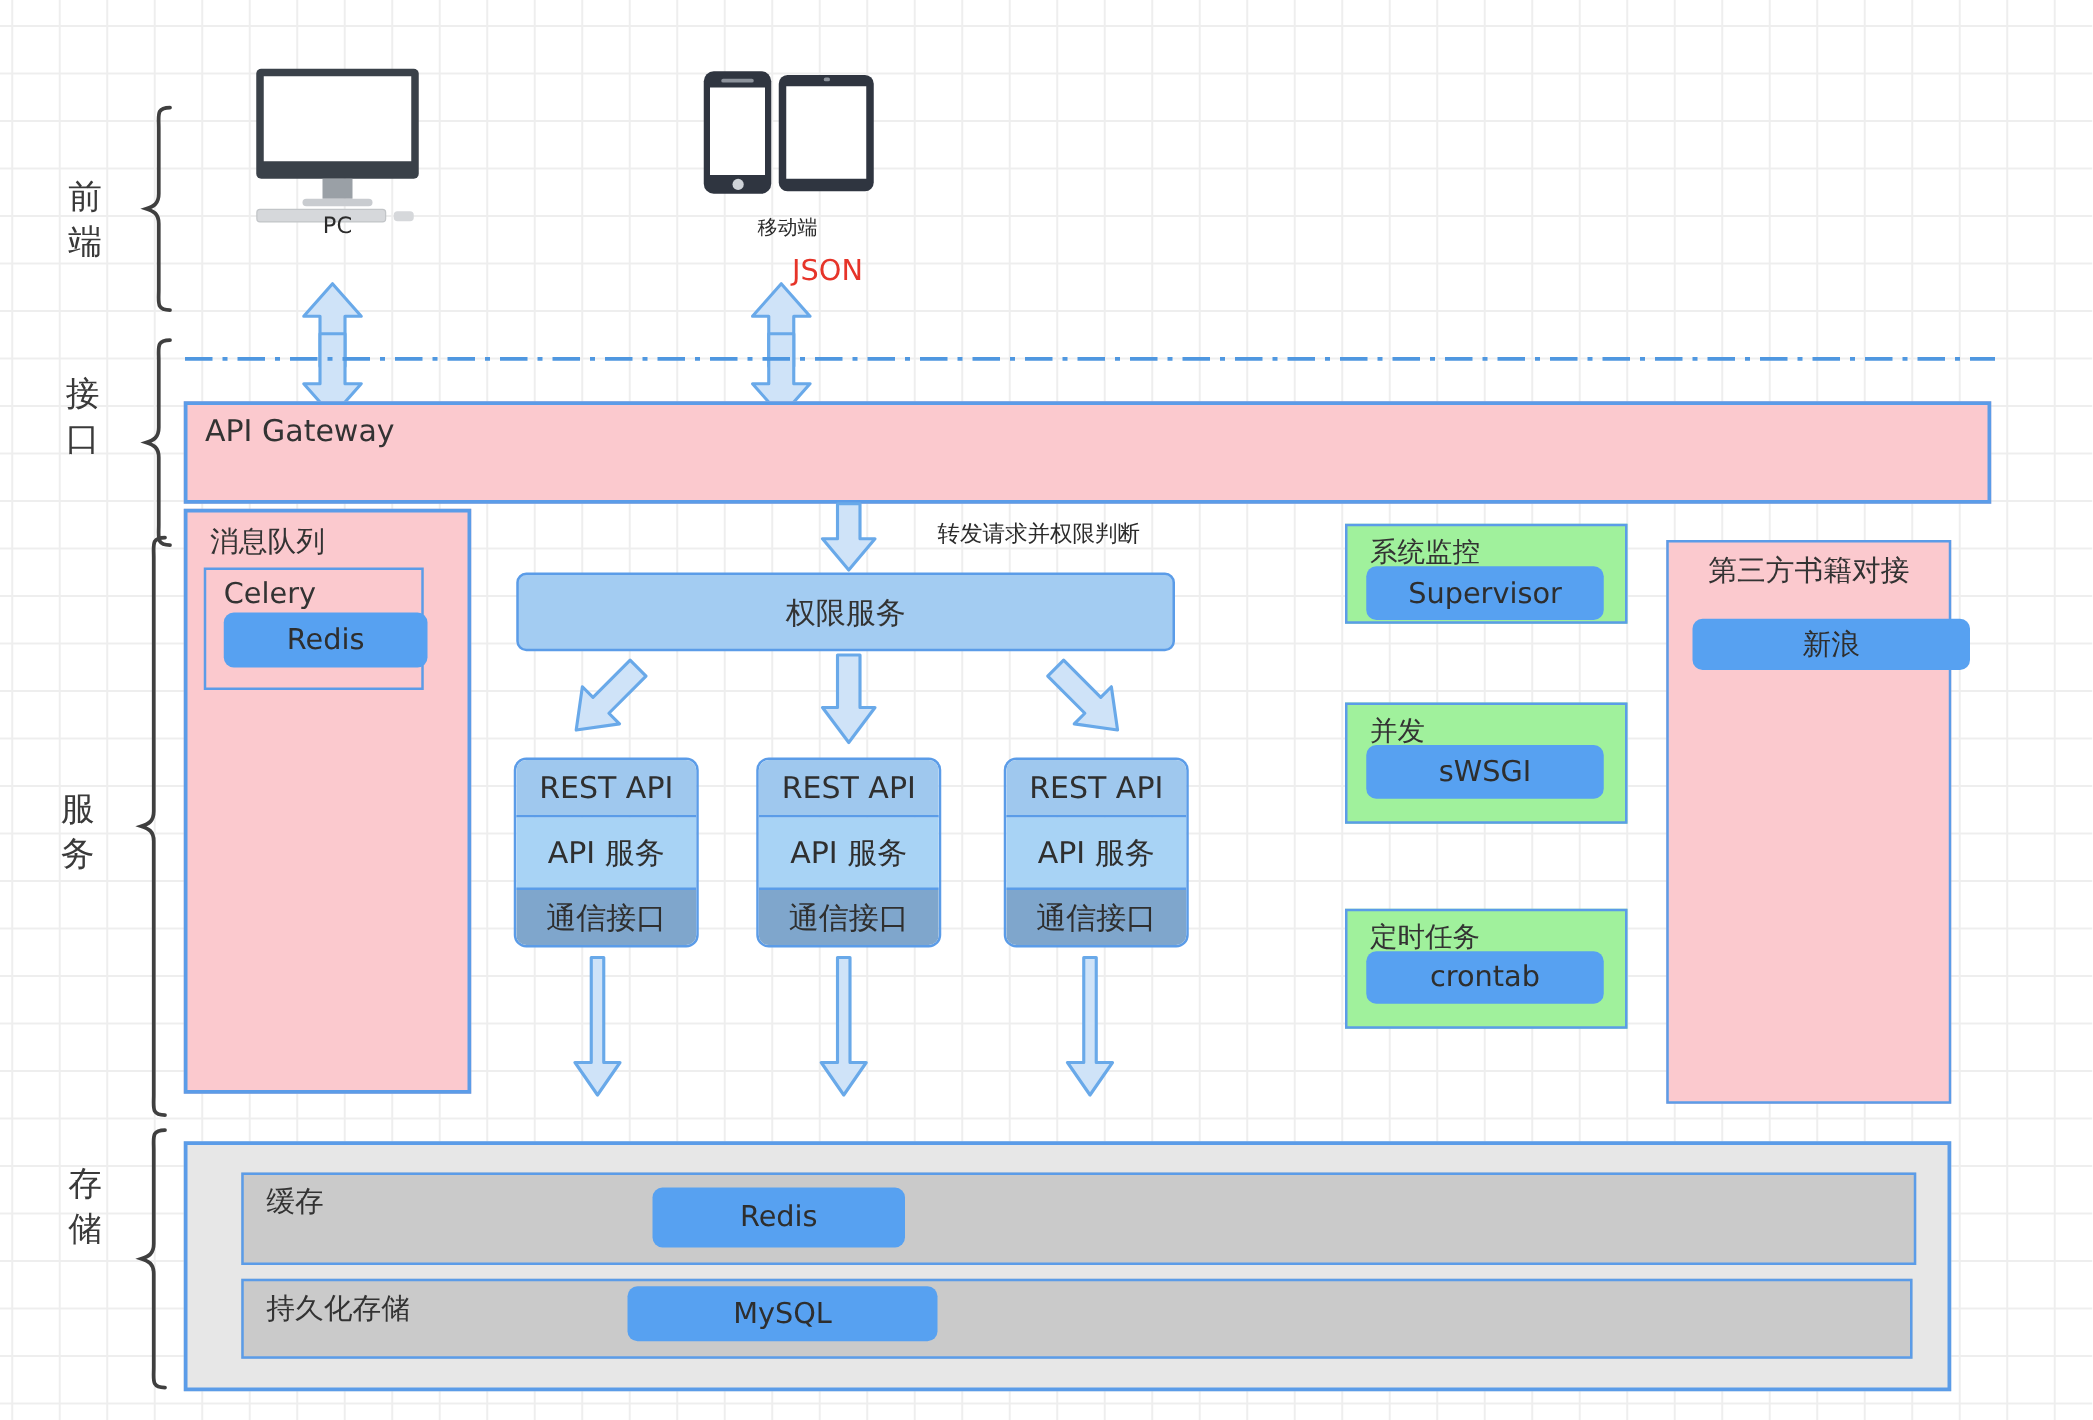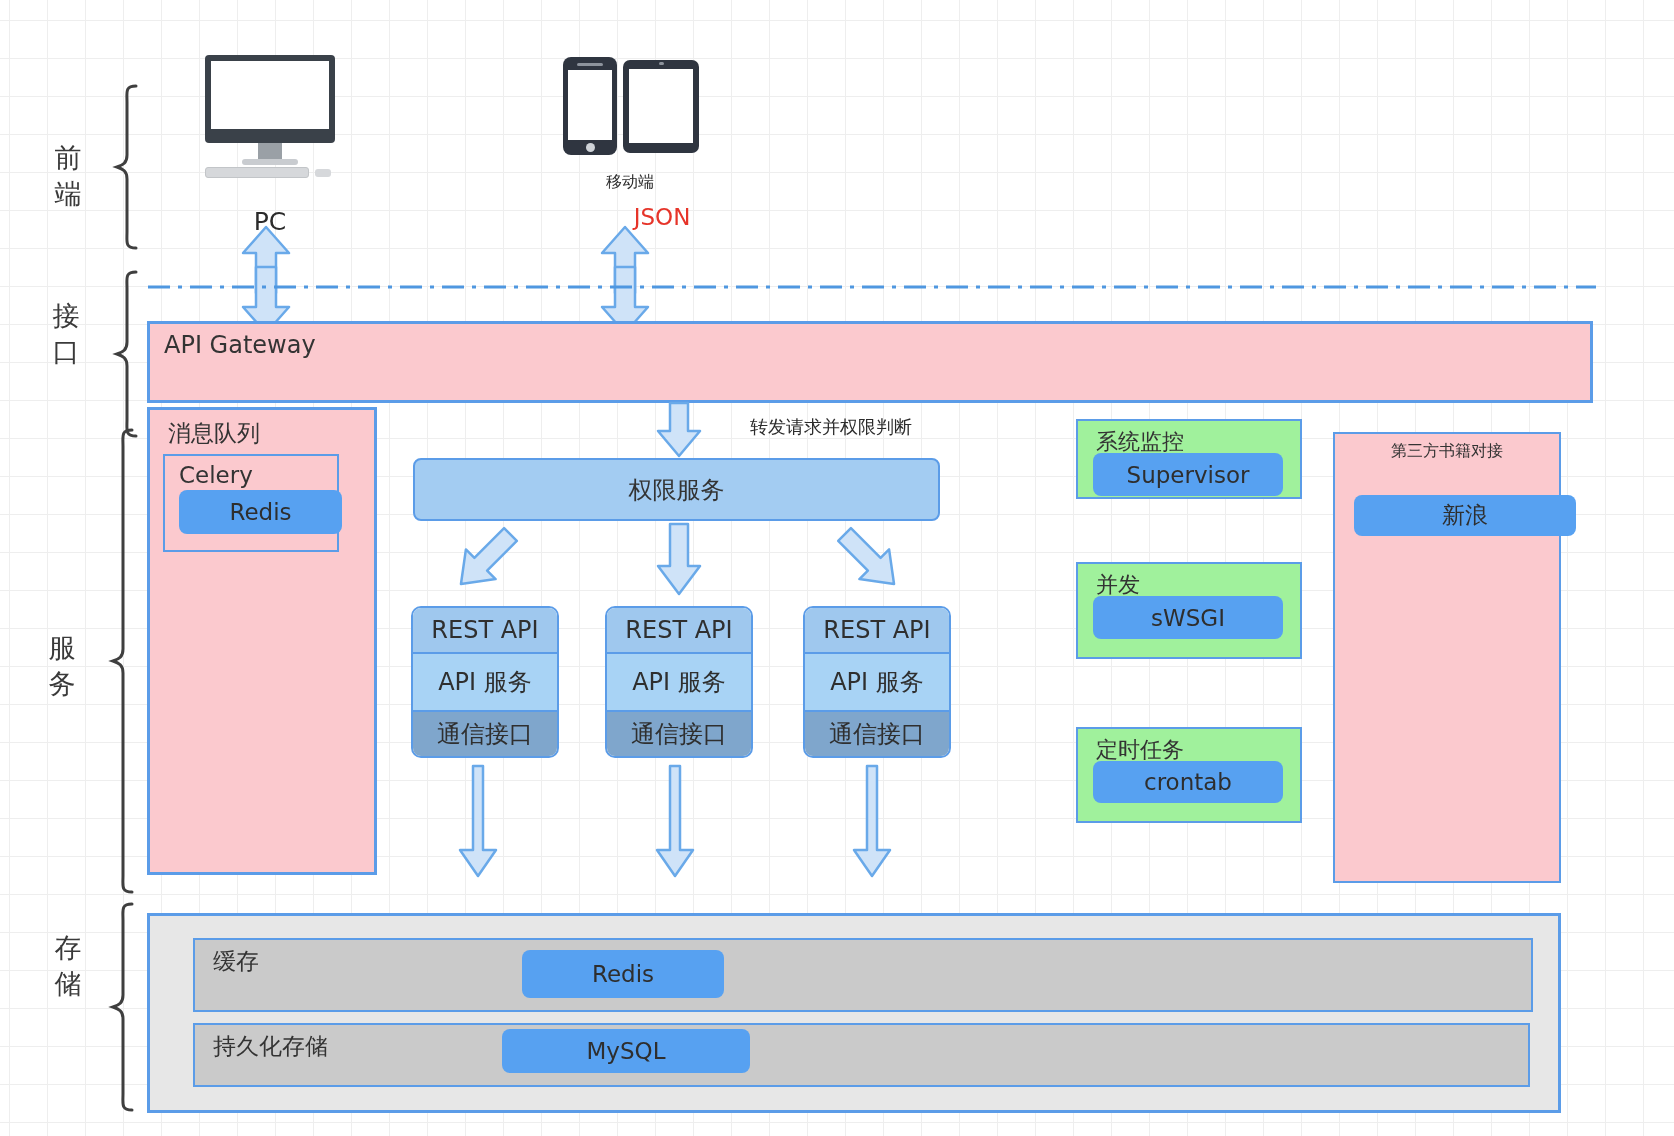--- a/index.html
+++ b/index.html
@@ -55,21 +55,21 @@
   </svg>
 
   <div class="abs" style="left:205px;top:55px;width:130px;height:122px;">
     <div class="abs" style="left:0;top:0;width:130px;height:88px;background:#3a4149;border-radius:4px;"></div>
     <div class="abs" style="left:6px;top:6px;width:118px;height:68px;background:#ffffff;"></div>
     <div class="abs" style="left:53px;top:88px;width:24px;height:16px;background:#9aa0a6;"></div>
     <div class="abs" style="left:37px;top:104px;width:56px;height:6px;background:#c9ccd0;border-radius:3px;"></div>
     <div class="abs" style="left:0px;top:112px;width:104px;height:11px;background:#d6d8db;border-radius:3px;border:1px solid #c2c5c8;"></div>
     <div class="abs" style="left:110px;top:114px;width:16px;height:8px;background:#d6d8db;border-radius:3px;"></div>
   </div>
-  <div class="abs annot" style="left:240px;top:170px;width:60px;text-align:center;font-size:25px;margin-top:37px;">PC</div>
+  <div class="abs annot" style="left:240px;top:170px;width:60px;text-align:center;font-size:18px;">PC</div>
 
   <div class="abs" style="left:563px;top:57px;width:140px;height:100px;">
     <div class="abs" style="left:0;top:0;width:54px;height:98px;background:#2f3540;border-radius:8px;"></div>
     <div class="abs" style="left:14px;top:6px;width:26px;height:3px;background:#8d939c;border-radius:2px;"></div>
     <div class="abs" style="left:5px;top:13px;width:44px;height:70px;background:#ffffff;"></div>
     <div class="abs" style="left:23px;top:86px;width:9px;height:9px;background:#cfd3d8;border-radius:50%;"></div>
     <div class="abs" style="left:60px;top:3px;width:76px;height:93px;background:#2f3540;border-radius:7px;"></div>
     <div class="abs" style="left:66px;top:12px;width:64px;height:74px;background:#ffffff;"></div>
     <div class="abs" style="left:96px;top:5px;width:5px;height:3px;background:#8d939c;border-radius:2px;"></div>
   </div>
@@ -151,21 +151,21 @@
   <div class="abs green" style="left:1076px;top:727px;width:226px;height:96px;">
     <div class="abs box-title" style="left:18px;top:6px;font-size:22px;">定时任务</div>
     <div class="abs blue-btn" style="left:15px;top:32px;width:190px;height:42px;">crontab</div>
   </div>
   <div class="abs green" style="left:1076px;top:562px;width:226px;height:97px;">
     <div class="abs box-title" style="left:18px;top:6px;font-size:22px;">并发</div>
     <div class="abs blue-btn" style="left:15px;top:32px;width:190px;height:43px;">sWSGI</div>
   </div>
 
   <div class="abs pink2" style="left:1333px;top:432px;width:228px;height:451px;">
-    <div class="abs box-title" style="left:0;top:7px;width:100%;text-align:center;font-size:16px;">第三方书籍对接</div>
+    <div class="abs box-title" style="left:0;top:7px;width:100%;text-align:center;font-size:23px;">第三方书籍对接</div>
     <div class="abs blue-btn" style="left:19px;top:61px;width:222px;height:41px;">新浪</div>
   </div>
 
   <div class="abs" style="left:147px;top:913px;width:1414px;height:200px;background:#e7e7e7;border:3px solid #5b9ce8;">
     <div class="abs gray-row" style="left:43px;top:22px;width:1340px;height:74px;">
       <div class="abs box-title" style="left:18px;top:6px;">缓存</div>
       <div class="abs blue-btn" style="left:327px;top:10px;width:202px;height:48px;">Redis</div>
     </div>
     <div class="abs gray-row" style="left:43px;top:107px;width:1337px;height:64px;">
       <div class="abs box-title" style="left:18px;top:6px;">持久化存储</div>

